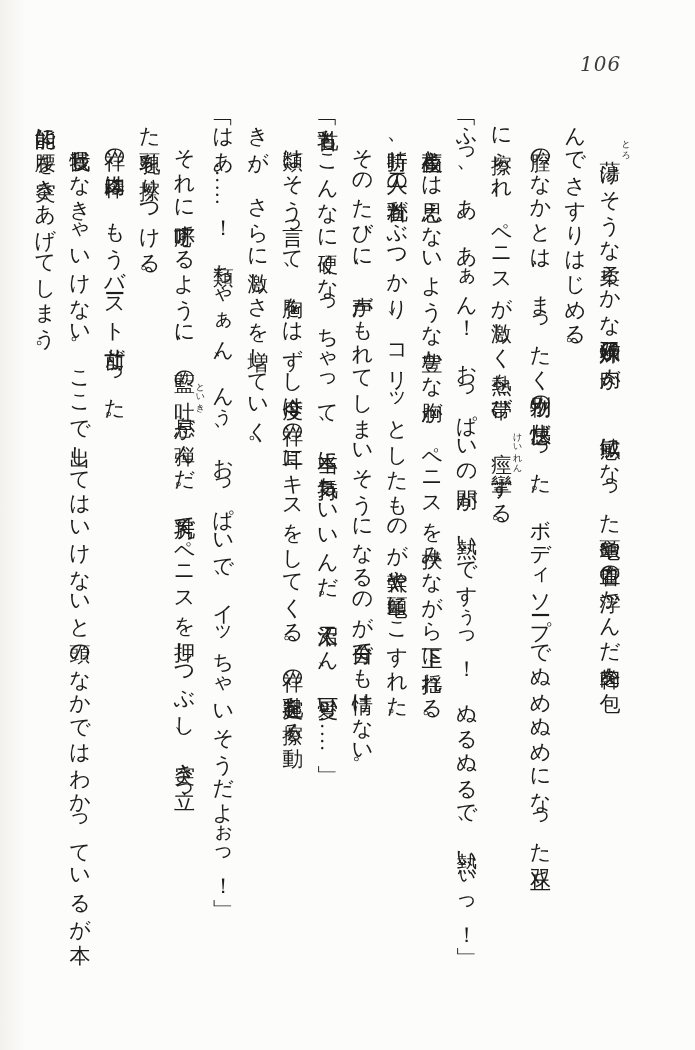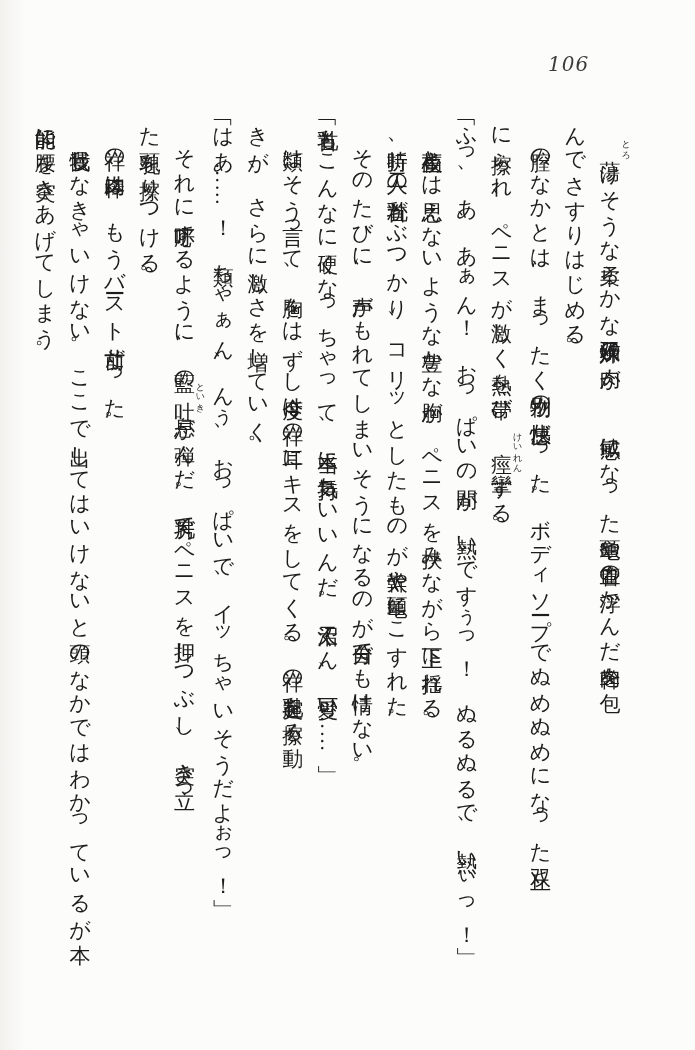--- a/index.html
+++ b/index.html
@@ -12,21 +12,21 @@
   }
   
   .page::before{
     content:"";
     position:absolute;inset:0;
     background:linear-gradient(to right,#f2f1ee 0,rgba(252,252,250,0) 26px);
     pointer-events:none;
   }
   .pagenum{
     position:absolute;
-    top:52px;left:548px;
+    top:52px;left:580px;
     font:italic 20px "DejaVu Serif","Liberation Serif",serif;
     color:#3c3c3c;
     letter-spacing:1px;
   }
   .textblock{
     position:absolute;
     top:112px;right:64px;
     height:852px;
     writing-mode:vertical-rl;
     text-orientation:mixed;

